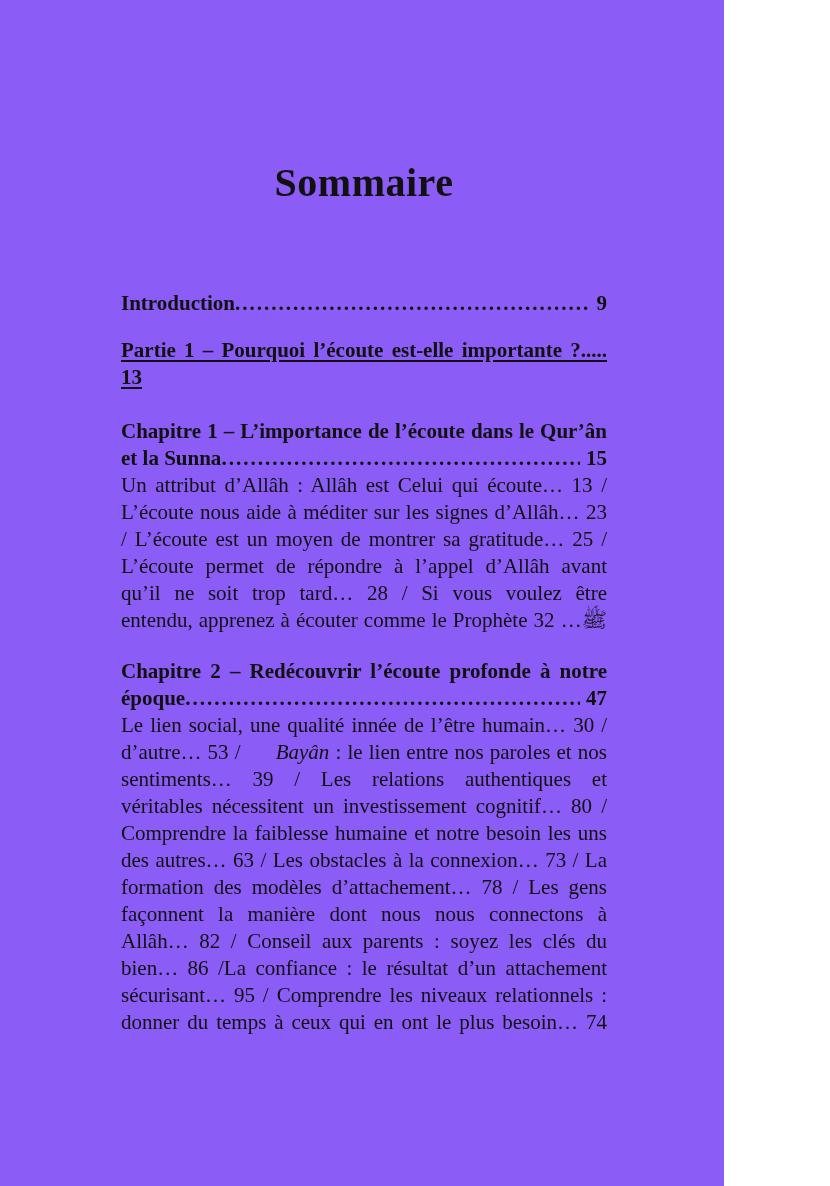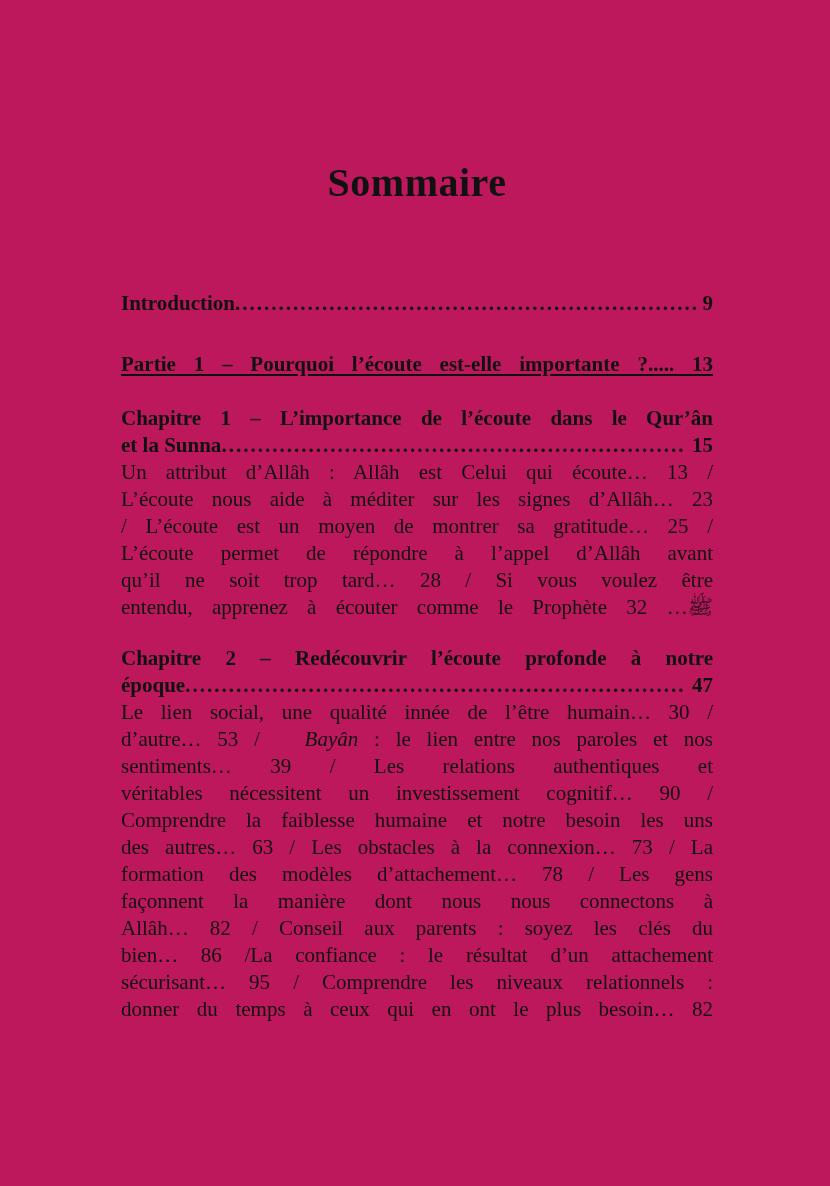--- a/index.html
+++ b/index.html
@@ -2,23 +2,23 @@
 <html><head>
 <meta charset="utf-8">
 <style>
   html, body {
     margin: 0;
     padding: 0;
     background: #ffffff;
   }
   .page {
     position: relative;
-    width: 830px;
+    width: 724px;
     height: 1186px;
-    background: #be185d;
+    background: #8b5cf6;
     color: #111111;
     font-family: "Liberation Serif", "DejaVu Serif", "DejaVu Sans", serif;
     font-size: 21px;
     box-sizing: border-box;
     padding: 160px 117px 0 121px;
     overflow: hidden;
   }
   .title {
     font-size: 40px;
     line-height: 46px;
@@ -43,21 +43,21 @@
   }
   .leader-row .lbl { flex: 0 0 auto; white-space: nowrap; }
   .leader-row .dots {
     flex: 1 1 auto;
     overflow: hidden;
     white-space: nowrap;
     letter-spacing: 2px;
     min-width: 0;
   }
   .leader-row .pg { flex: 0 0 auto; margin-left: 6px; }
-  .row-intro { margin-bottom: 34px; }
+  .row-intro { margin-bottom: 20px; }
   .row-part {
     line-height: 27px;
     font-weight: bold;
     text-align: justify;
     text-align-last: justify;
     text-decoration: underline;
     text-decoration-thickness: 2px;
     text-underline-offset: 3px;
     margin-bottom: 27px;
   }
@@ -96,24 +96,24 @@
   <div class="chapter">
     <div class="line bold">Chapitre 2 – Redécouvrir l’écoute profonde à notre</div>
     <div class="leader-row">
         <span class="lbl">époque</span>
         <span class="dots">........................................................................................................................</span>
         <span class="pg">47</span>
       </div>
     <div class="line">Le lien social, une qualité innée de l’être humain… 30 /</div>
     <div class="line"><span>d’autre… 53 / </span><span class="italic">Bayân</span><span> : le lien entre nos paroles et nos</span></div>
     <div class="line">sentiments… 39 / Les relations authentiques et</div>
-    <div class="line">véritables nécessitent un investissement cognitif… 90 /</div>
+    <div class="line">véritables nécessitent un investissement cognitif… 80 /</div>
     <div class="line">Comprendre la faiblesse humaine et notre besoin les uns</div>
     <div class="line">des autres… 63 / Les obstacles à la connexion… 73 / La</div>
     <div class="line">formation des modèles d’attachement… 78 / Les gens</div>
     <div class="line">façonnent la manière dont nous nous connectons à</div>
     <div class="line">Allâh… 82 / Conseil aux parents : soyez les clés du</div>
     <div class="line">bien… 86 /La confiance : le résultat d’un attachement</div>
     <div class="line">sécurisant… 95 / Comprendre les niveaux relationnels :</div>
-    <div class="line">donner du temps à ceux qui en ont le plus besoin… 82</div>
+    <div class="line">donner du temps à ceux qui en ont le plus besoin… 74</div>
   </div>
 
 </div>
 
 </body></html>

